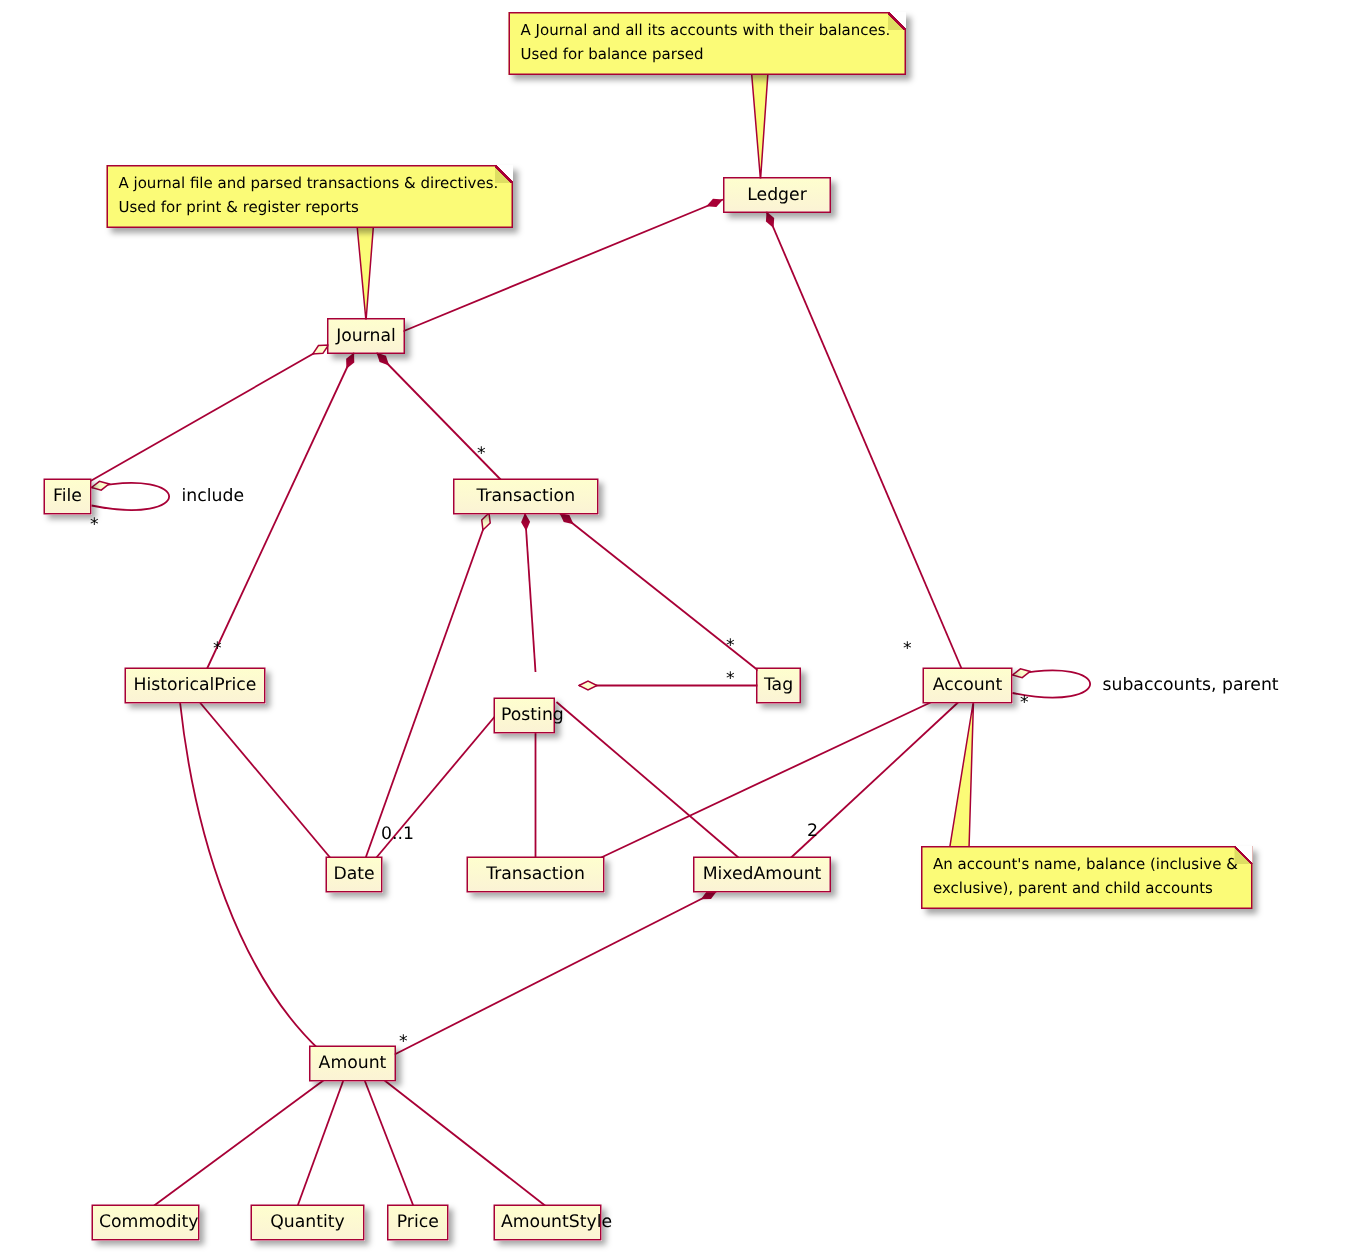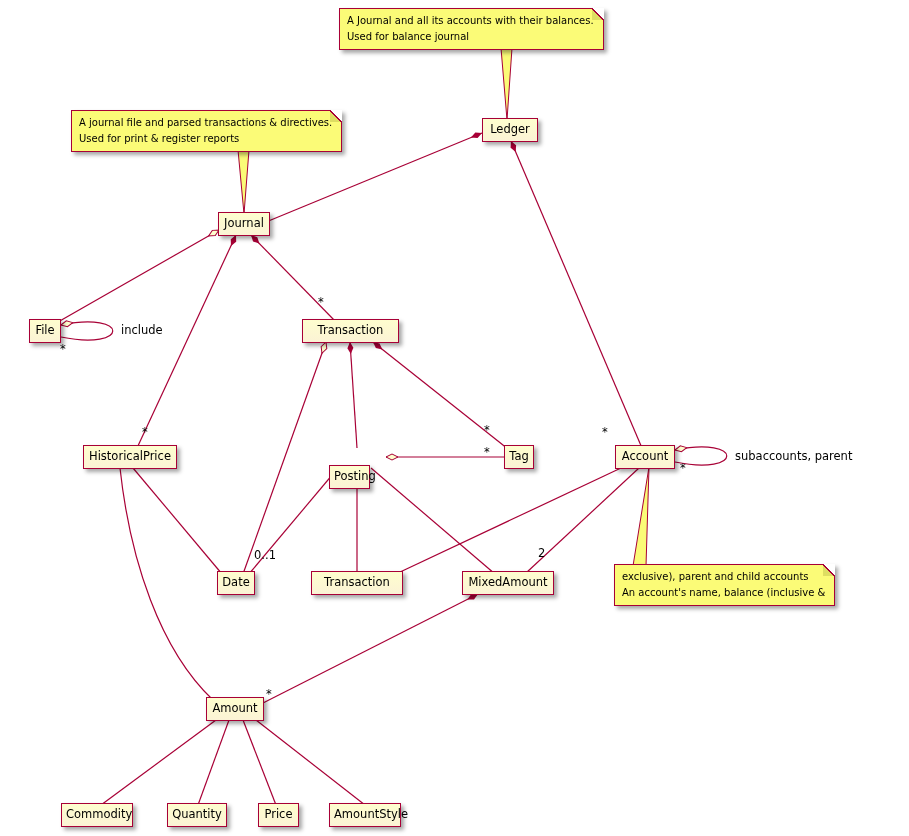--- a/index.html
+++ b/index.html
@@ -108,51 +108,51 @@
       <path d="M 675,450 C 744,436 744,476 675,462" marker-start="url(#dO)"></path>
     </g>
 
     <g stroke="#A80036" stroke-width="1" fill="#FBFB77">
       <polygon points="501,48 512,48 507,120"></polygon>
       <polygon points="238,150 249,150 244,214"></polygon>
       <polygon points="649,467 633,566 646,566"></polygon>
     </g>
   </svg>
 
-  <div class="node" style="left:482px;top:118px;width:56px">Ledger</div>
+  <div class="node" style="left:482px;top:118px;width:72px">Ledger</div>
   <div class="node" style="left:218px;top:212px;width:52px">Journal</div>
   <div class="node" style="left:29px;top:319px;width:32px">File</div>
   <div class="node" style="left:302px;top:319px;width:97px">Transaction</div>
   <div class="node" style="left:83px;top:445px;width:94px">HistoricalPrice</div>
   <div class="node" style="left:329px;top:465px;width:41px">Posting</div>
   <div class="node" style="left:504px;top:445px;width:30px">Tag</div>
   <div class="node" style="left:615px;top:445px;width:60px">Account</div>
   <div class="node" style="left:217px;top:571px;width:38px">Date</div>
   <div class="node" style="left:311px;top:571px;width:92px">Transaction</div>
   <div class="node" style="left:462px;top:571px;width:92px">MixedAmount</div>
   <div class="node" style="left:206px;top:697px;width:58px">Amount</div>
   <div class="node" style="left:61px;top:803px;width:72px">Commodity</div>
-  <div class="node" style="left:167px;top:803px;width:60px">Quantity</div>
+  <div class="node" style="left:167px;top:803px;width:76px">Quantity</div>
   <div class="node" style="left:258px;top:803px;width:41px">Price</div>
   <div class="node" style="left:329px;top:803px;width:72px">AmountStyle</div>
 
   <div class="note" style="left:339px;top:8px">
     <span class="fold"></span>
     <div>A Journal and all its accounts with their balances.</div>
-    <div>Used for balance journal</div>
+    <div>Used for balance parsed</div>
   </div>
   <div class="note" style="left:71px;top:110px">
     <span class="fold"></span>
     <div>A journal file and parsed transactions &amp; directives.</div>
     <div>Used for print &amp; register reports</div>
   </div>
   <div class="note" style="left:614px;top:564px">
     <span class="fold"></span>
+    <div>An account's name, balance (inclusive &amp;</div>
     <div>exclusive), parent and child accounts</div>
-    <div>An account's name, balance (inclusive &amp;</div>
   </div>
 
   <span class="mult" style="left:602px;top:426px">*</span>
   <span class="mult" style="left:318px;top:296px">*</span>
   <span class="mult" style="left:142px;top:426px">*</span>
   <span class="mult" style="left:484px;top:424px">*</span>
   <span class="mult" style="left:484px;top:446px">*</span>
   <span class="mult" style="left:60px;top:343px">*</span>
   <span class="mult" style="left:121px;top:324px">include</span>
   <span class="mult" style="left:680px;top:462px">*</span>

